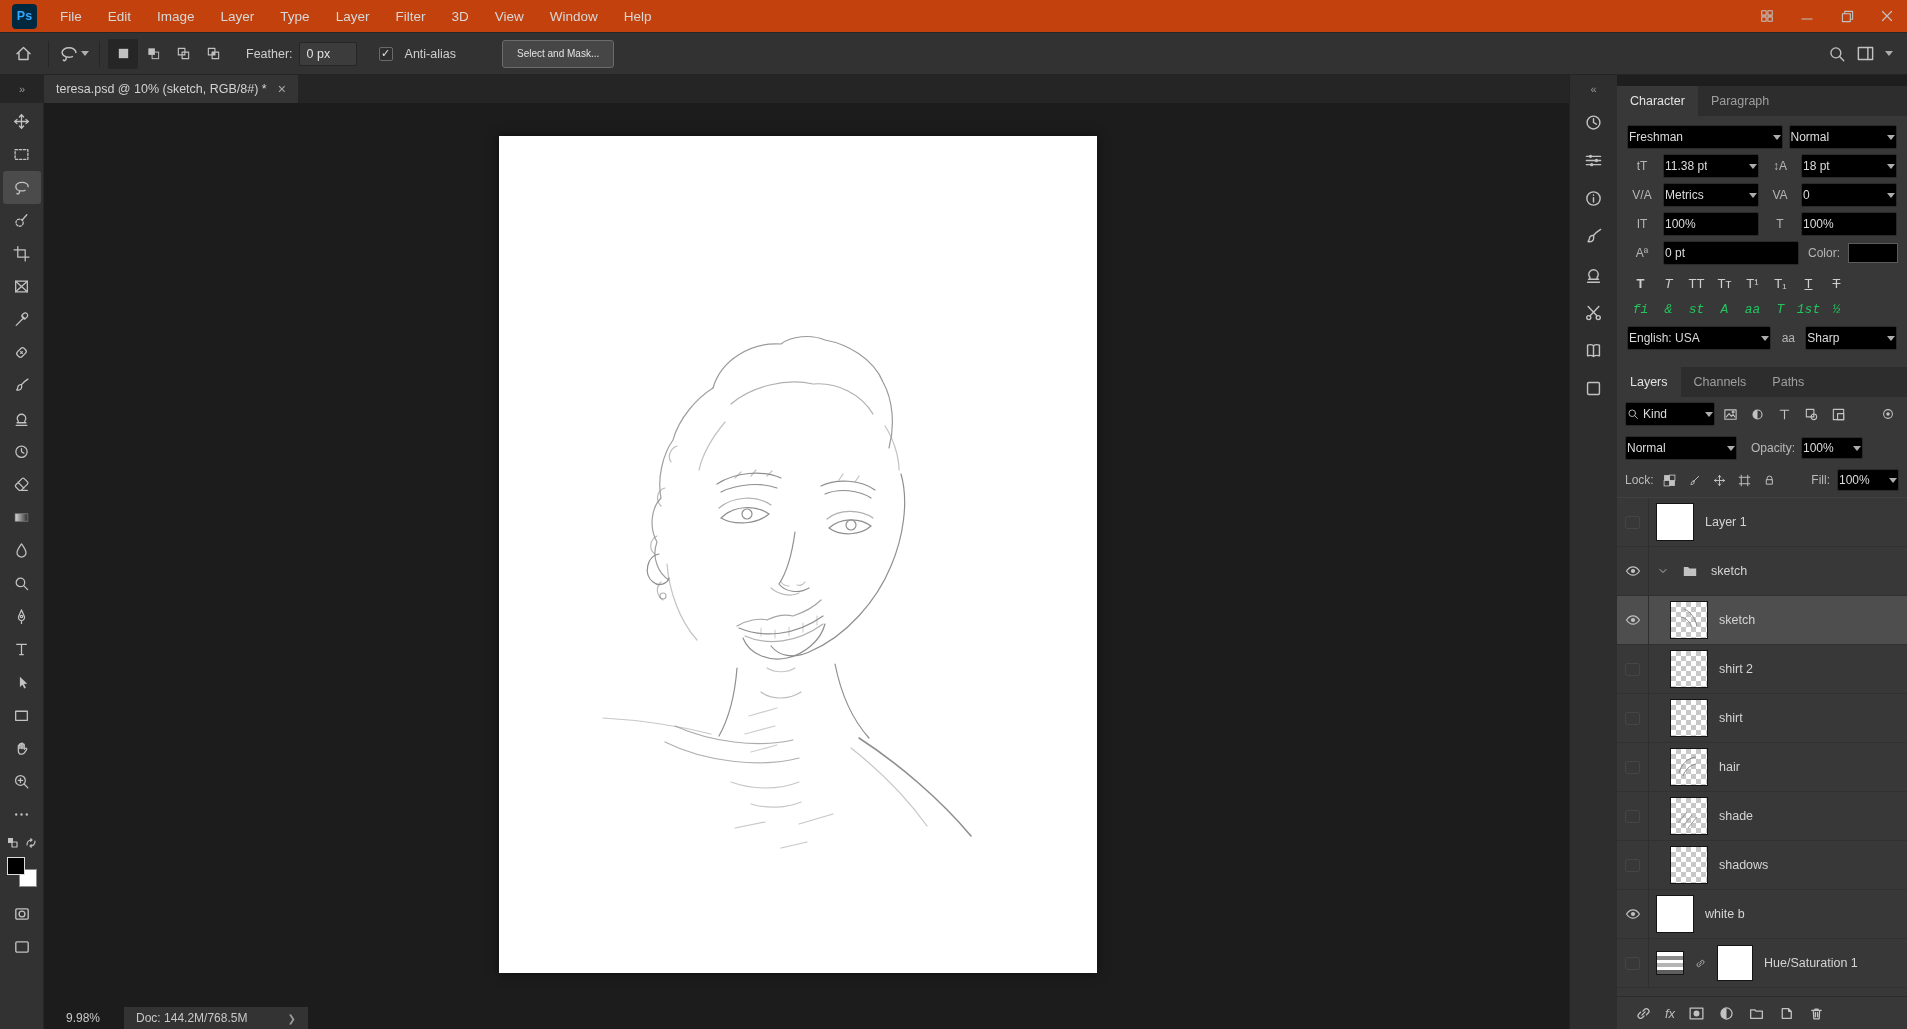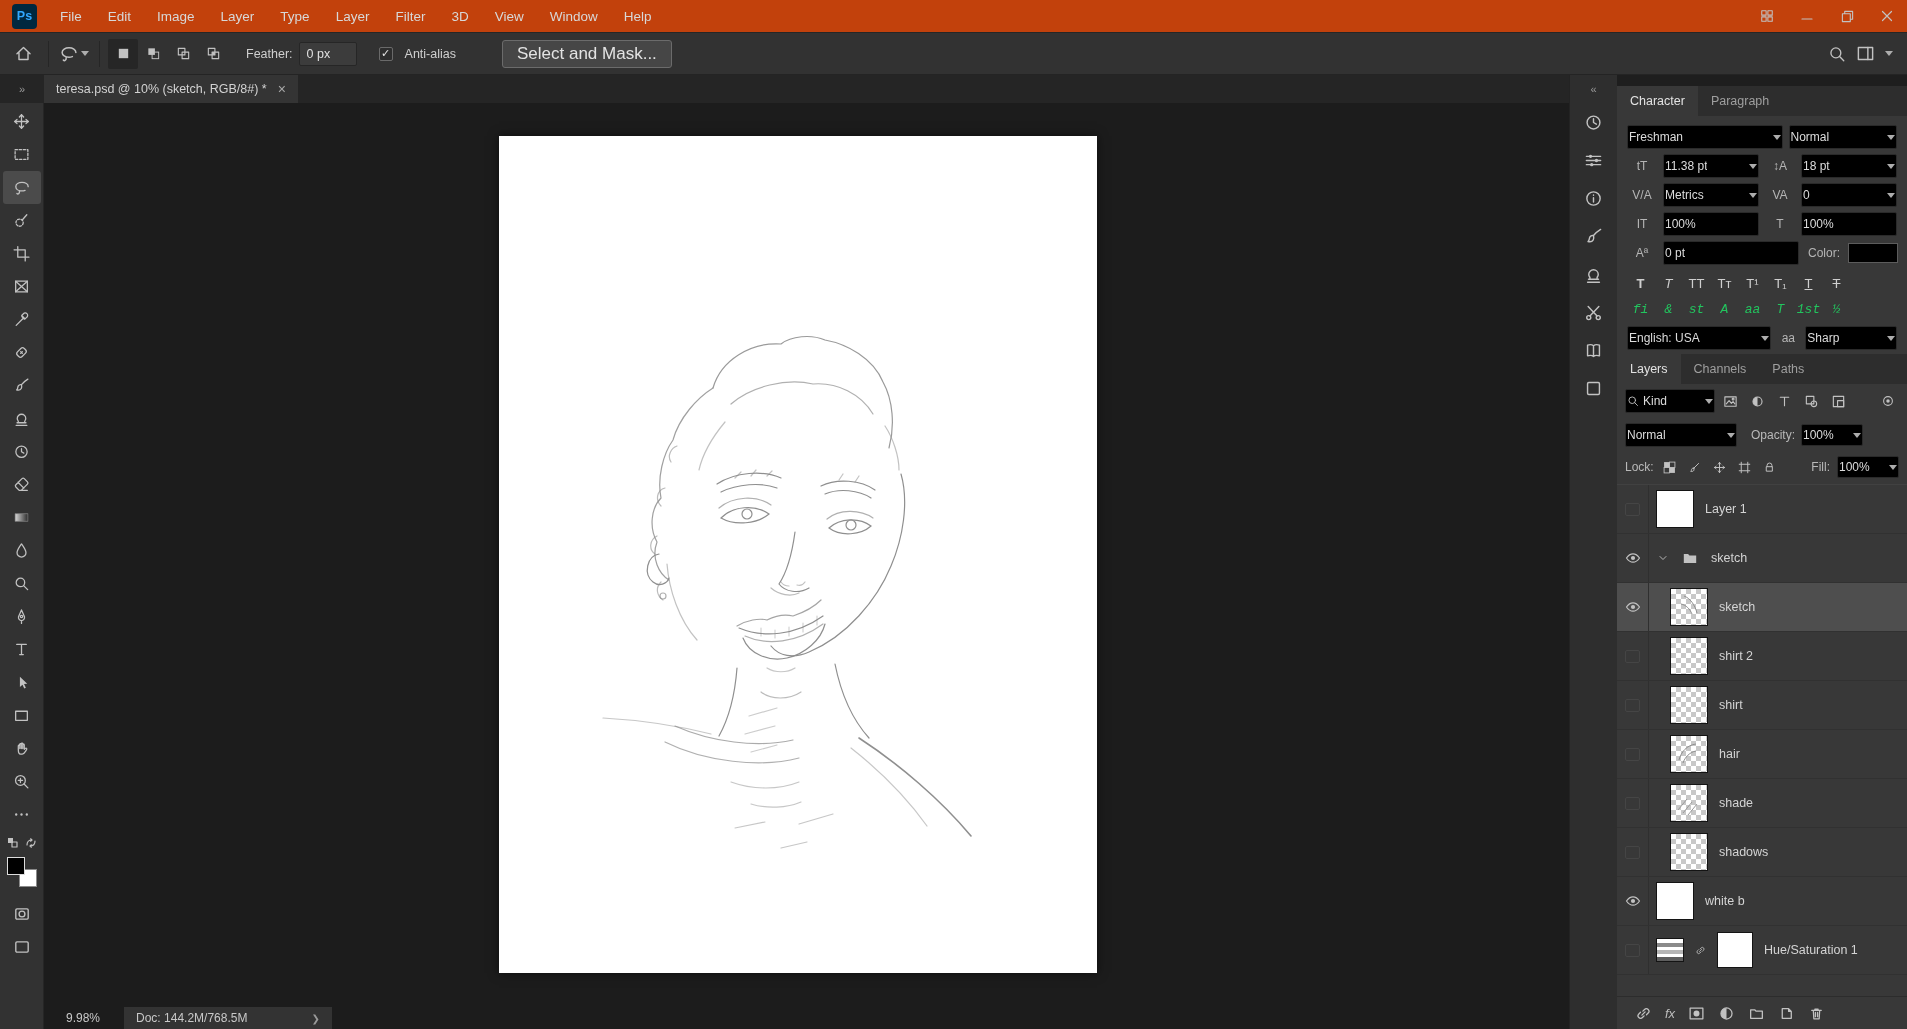--- a/index.html
+++ b/index.html
@@ -18,21 +18,21 @@
 
   
   #options-bar{position:absolute;top:33px;left:0;right:0;height:42px;background:#323232;border-bottom:1px solid #242424;display:flex;align-items:center;z-index:25}
   .ob-sep{width:1px;height:26px;background:#262626;margin:0 8px}
   .ob-ic{width:34px;height:34px;display:flex;align-items:center;justify-content:center}
   .modebtn{width:30px;height:30px;display:flex;align-items:center;justify-content:center;border-radius:2px}
   .modebtn.active{background:#262626}
   .ob-label{font-size:12.5px;color:#cfcfcf;margin:0 6px}
   .ob-input{width:58px;height:24px;background:#3c3c3c;border:1px solid #262626;border-radius:2px;display:flex;align-items:center;padding:0 7px;font-size:12.5px;color:#e0e0e0}
   .cbx{width:14px;height:14px;background:#2e2e2e;border:1px solid #6a6a6a;border-radius:2px;display:flex;align-items:center;justify-content:center;color:#e6e6e6;font-size:11px;margin-right:6px}
-  .ob-btn{height:28px;padding:0 14px;display:flex;align-items:center;background:#464646;border:1px solid #6b6b6b;border-radius:3px;font-size:17px;color:#e3e3e3;margin-left:14px}
+  .ob-btn{height:28px;padding:0 14px;display:flex;align-items:center;background:#464646;border:1px solid #6b6b6b;border-radius:3px;font-size:10px;color:#e3e3e3;margin-left:14px}
   .ob-right{margin-left:auto;display:flex;align-items:center;gap:10px;padding-right:14px}
 
   
   #tab-row{position:absolute;top:75px;left:0;width:1569px;height:28px;background:#252525;display:flex;align-items:stretch;z-index:20}
   .tab-tools-head{width:44px;display:flex;align-items:center;justify-content:center;color:#9a9a9a;font-size:11px}
   .doc-tab{background:#343434;display:flex;align-items:center;padding:0 12px;font-size:12.5px;color:#d2d2d2;max-width:300px}
   .doc-tab .close{margin-left:11px;color:#a8a8a8;font-size:14px;line-height:1}
 
   
   #toolbar{position:absolute;top:103px;left:0;bottom:0;width:44px;background:#323232;border-right:1px solid #262626;display:flex;flex-direction:column;align-items:center;padding-top:2px;z-index:15}
@@ -41,21 +41,21 @@
   .swatches{position:relative;width:30px;height:30px;margin-top:8px}
   .sw-bg{position:absolute;right:0;bottom:0;width:18px;height:18px;background:#fff;border:1px solid #8a8a8a}
   .sw-fg{position:absolute;left:0;top:0;width:18px;height:18px;background:#000;border:1px solid #dcdcdc;z-index:2}
   .mini-sw{display:flex;width:38px;justify-content:space-between;align-items:center;margin-top:6px;padding:0 4px}
 
   
   #canvas-area{position:absolute;top:103px;left:44px;right:338px;bottom:0;background:#1c1c1c}
   #page{position:absolute;left:455px;top:33px;width:598px;height:837px;background:#ffffff;box-shadow:0 0 10px rgba(0,0,0,0.55)}
   #status-bar{position:absolute;left:0;right:0;bottom:0;height:22px;display:flex;align-items:center;font-size:12px;color:#c9c9c9}
   .zoom-box{margin-left:14px;padding:2px 8px}
-  .doc-pill{margin-left:16px;background:#333333;height:100%;display:flex;align-items:center;padding:0 12px;gap:64px}
+  .doc-pill{margin-left:16px;background:#333333;height:100%;display:flex;align-items:center;padding:0 12px;gap:40px}
 
   
   #dock-strip{position:absolute;top:75px;right:290px;width:48px;bottom:0;background:#2e2e2e;border-left:1px solid #232323;display:flex;flex-direction:column;align-items:center;z-index:12}
   .dock-head{height:28px;display:flex;align-items:center;justify-content:center;color:#9a9a9a;font-size:11px;width:100%}
   .dock-ic{width:34px;height:38px;display:flex;align-items:center;justify-content:center}
 
   
   #panels{position:absolute;top:86px;right:0;width:290px;bottom:0;background:#383838;display:flex;flex-direction:column;z-index:12}
   .ptabs{display:flex;background:#2d2d2d;height:30px;align-items:stretch;flex:none}
   .ptab{padding:0 13px;display:flex;align-items:center;font-size:12.5px;color:#9f9f9f}
@@ -553,21 +553,21 @@
     <div class="crow" style="gap:1px;margin:2px 10px" id="opentype-row">
         <span class="otbtn">fi</span>
         <span class="otbtn">&amp;</span>
         <span class="otbtn">st</span>
         <span class="otbtn">A</span>
         <span class="otbtn">aa</span>
         <span class="otbtn">T</span>
         <span class="otbtn">1st</span>
         <span class="otbtn">½</span>
       </div>
-    <div class="crow" style="margin-bottom:0">
+    <div class="crow" style="margin-bottom:13px">
       <div class="sel" style="flex:1.6">
           <span>English: USA</span>
           <span class="caret"></span>
         </div>
       <span class="cic" style="width:22px">aa</span>
       <div class="sel half">
           <span>Sharp</span>
           <span class="caret"></span>
         </div>
     </div>

